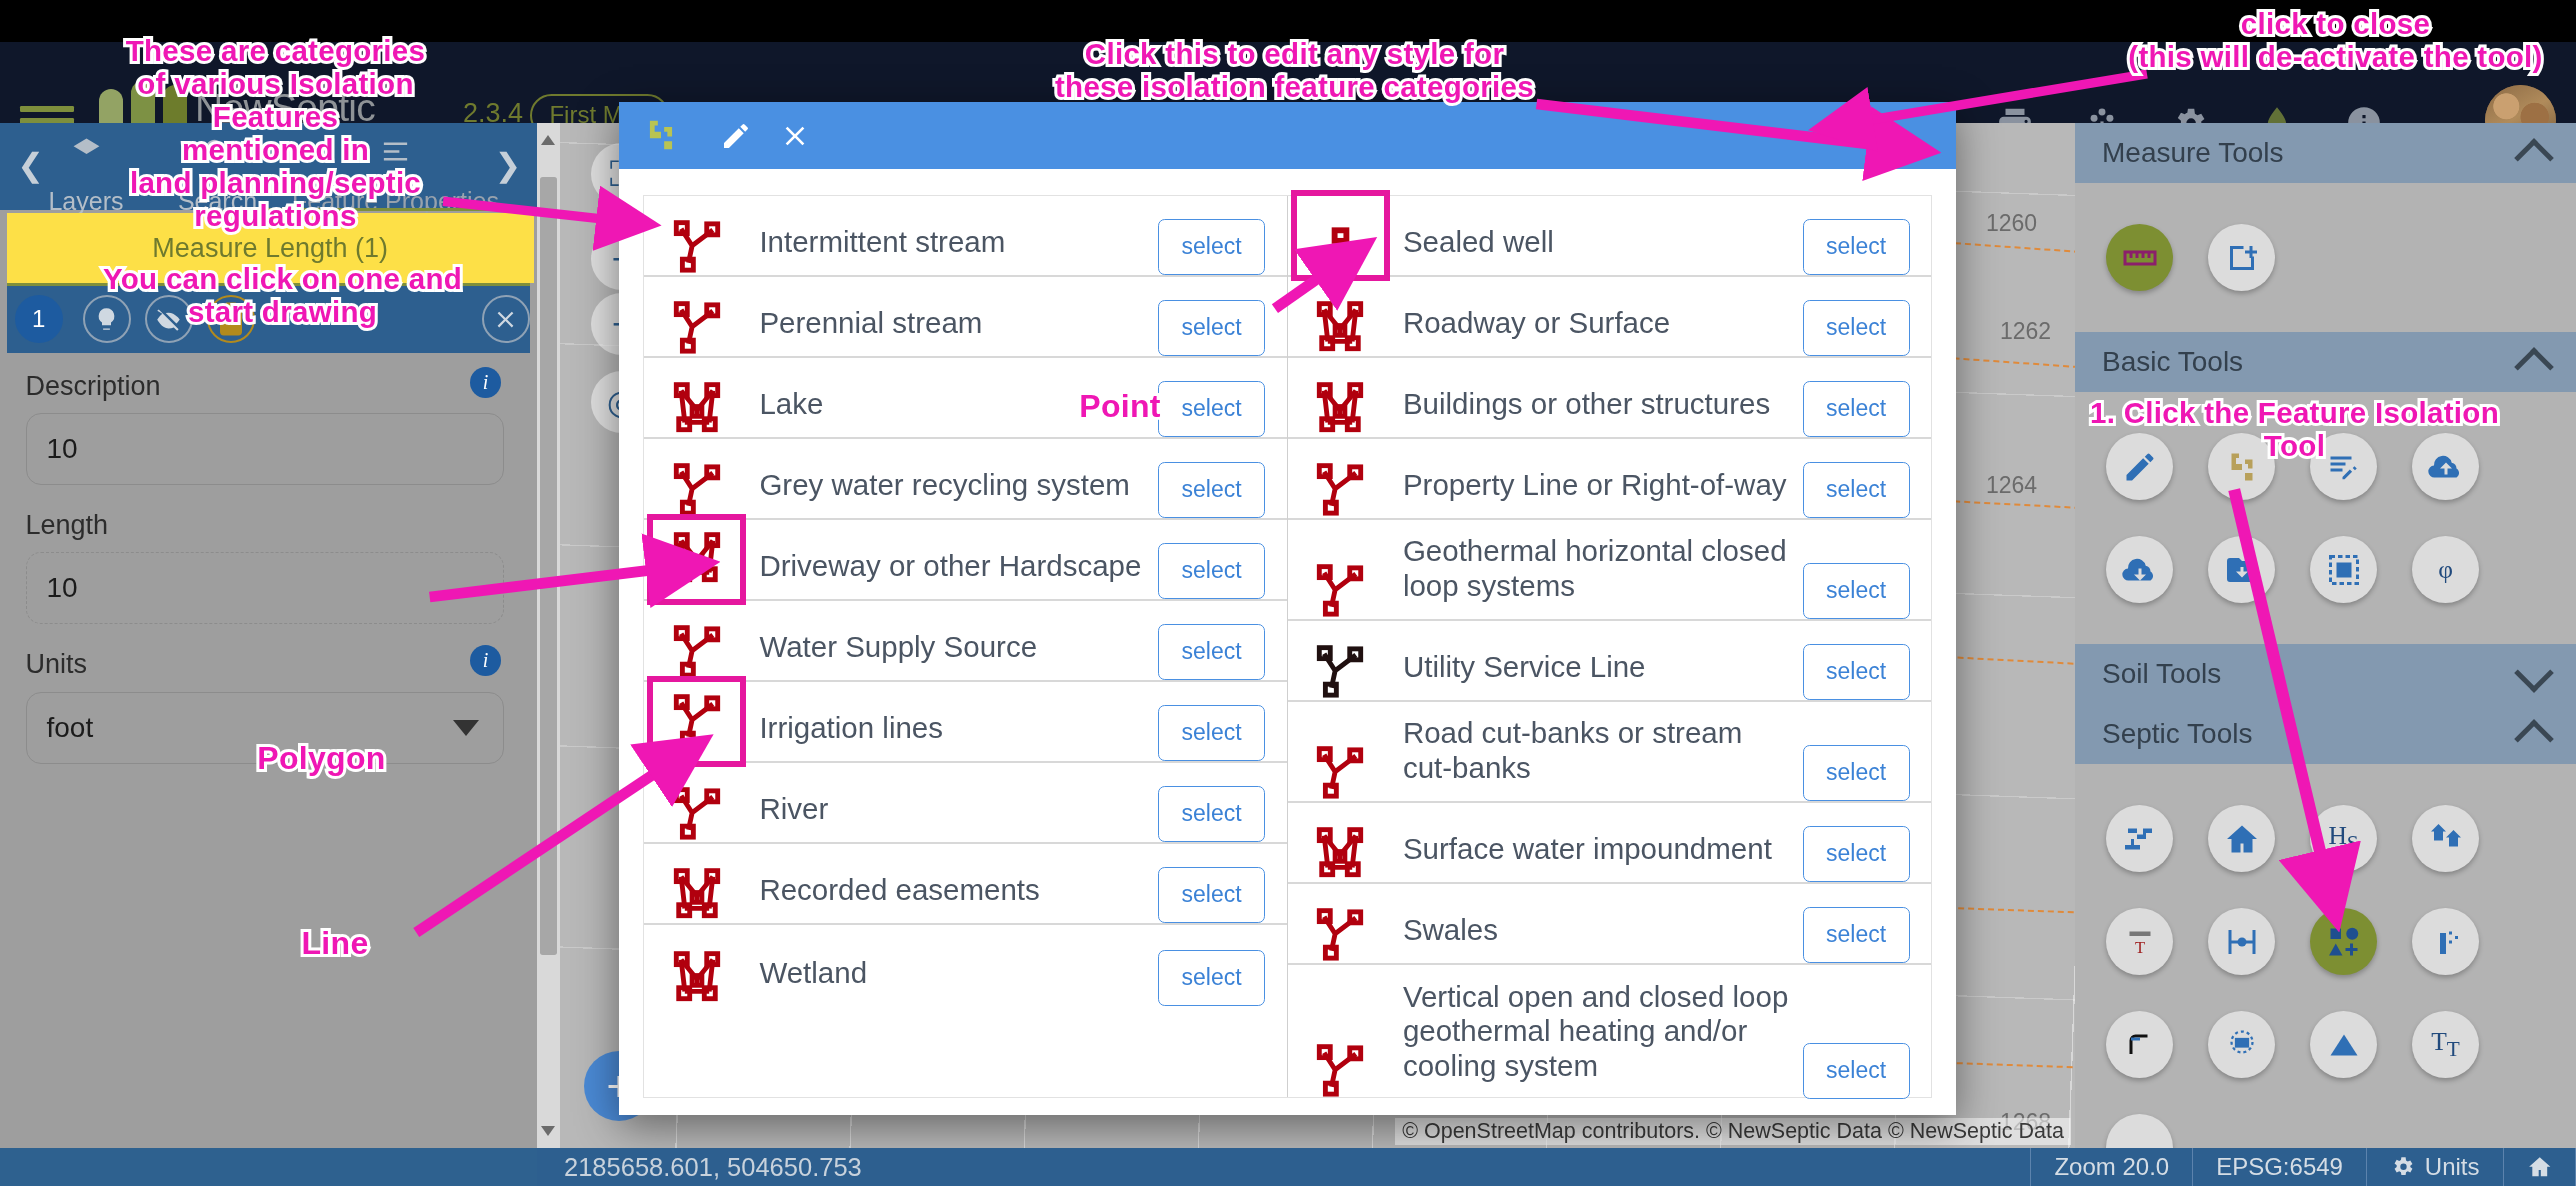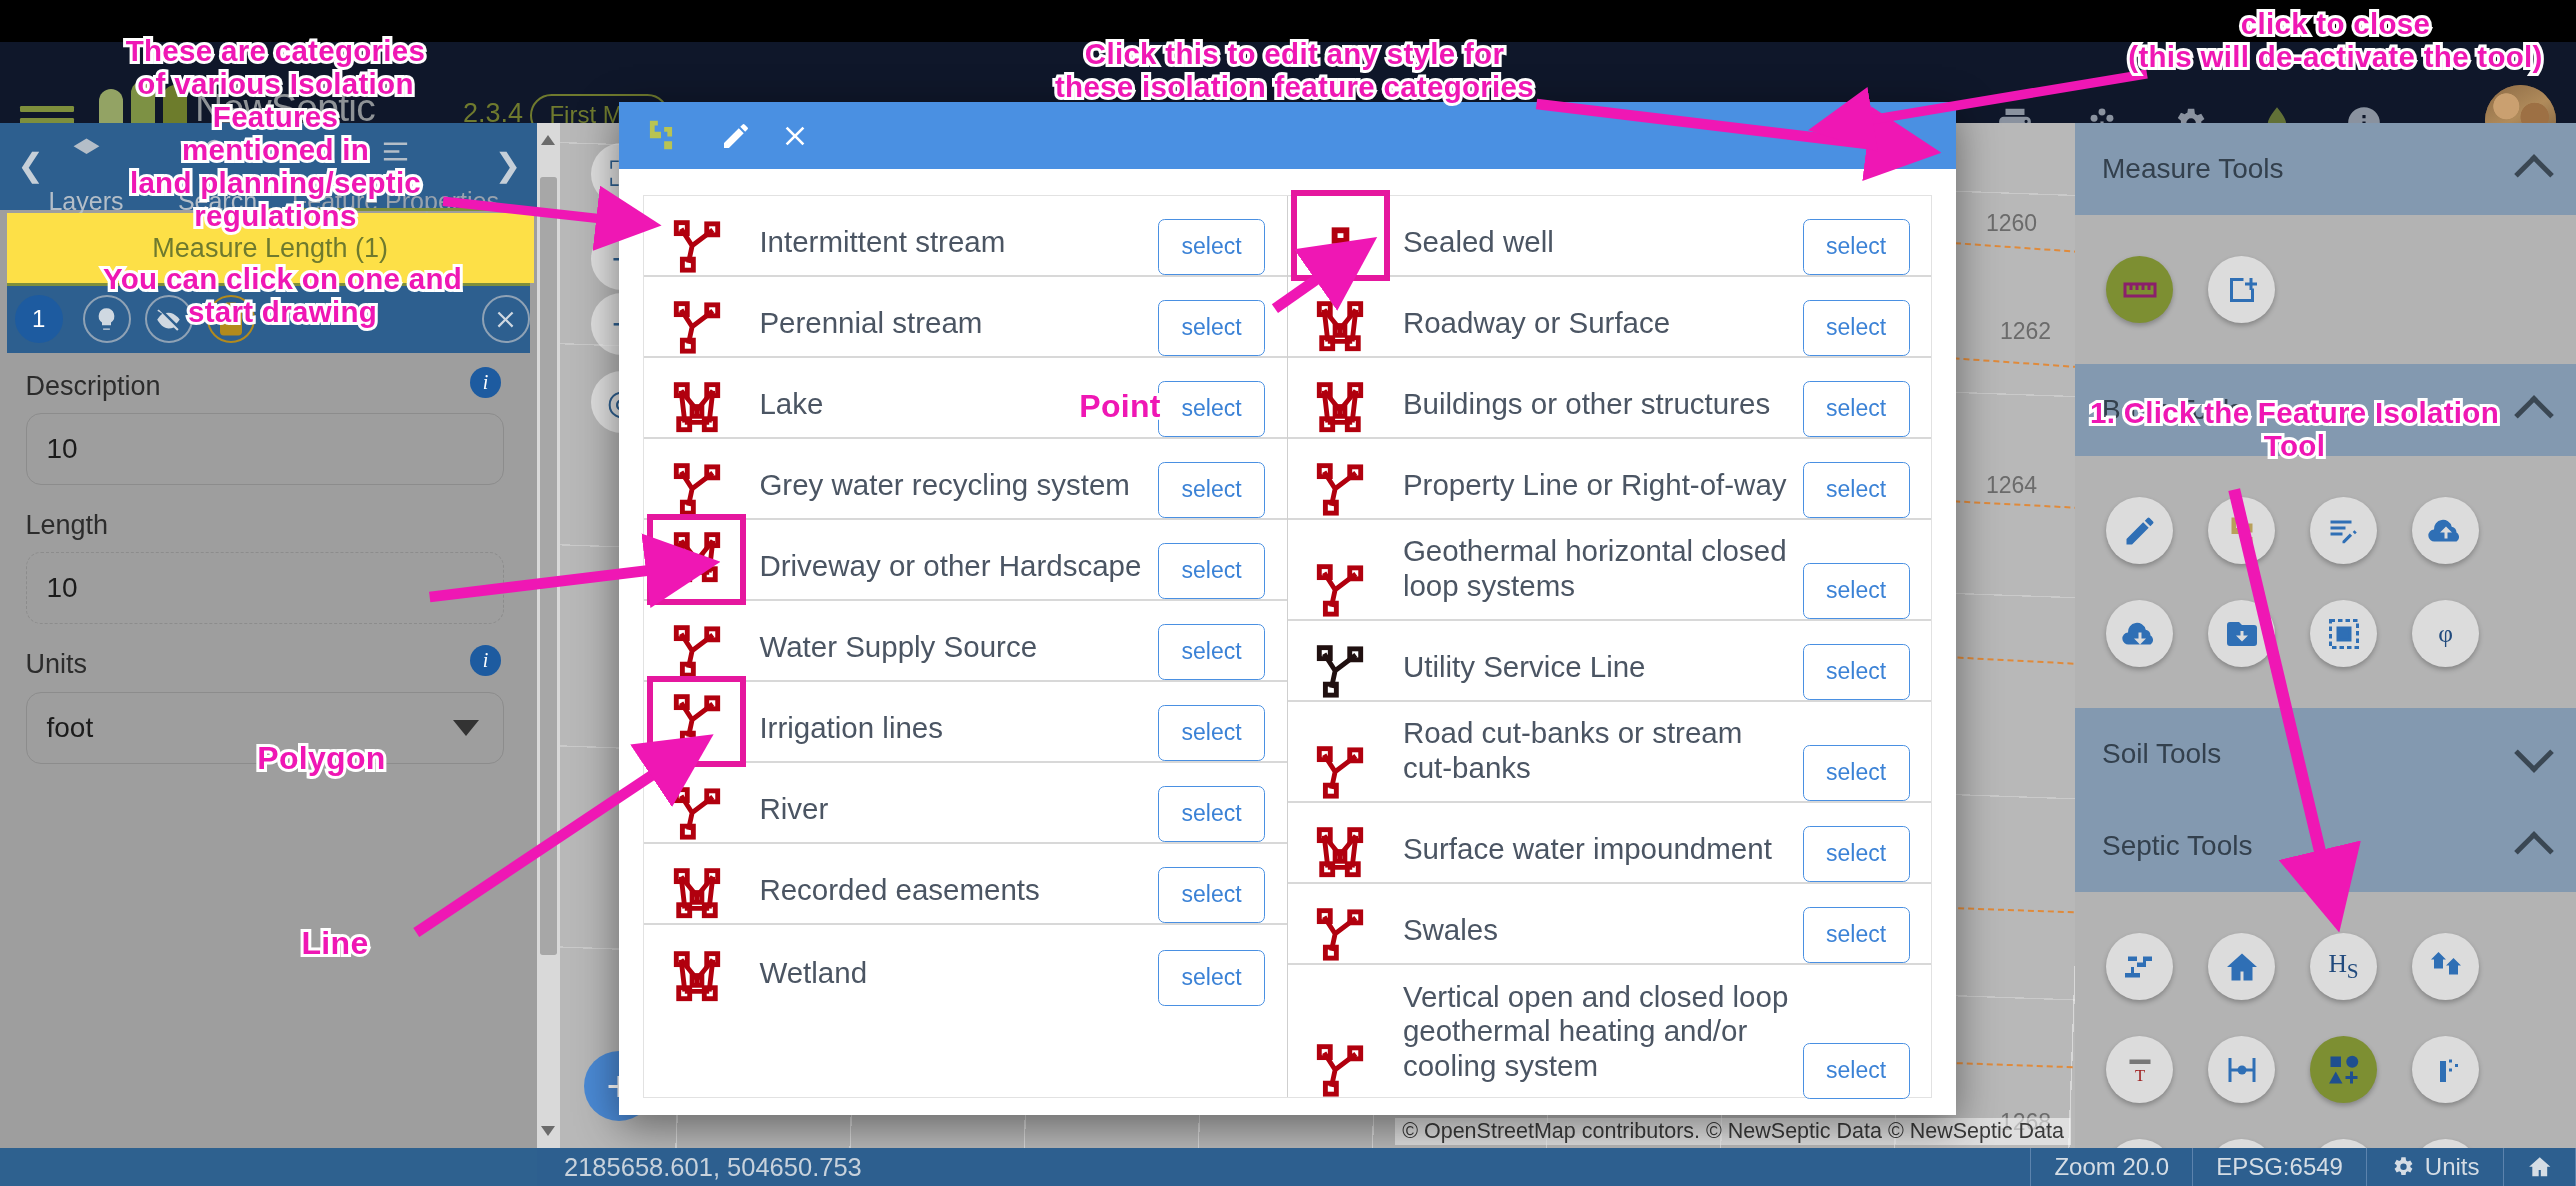--- a/index.html
+++ b/index.html
@@ -93,21 +93,21 @@
         background:#4a89d4; color:#fff; font-size:43px; display:flex; align-items:center;
         justify-content:center; cursor:pointer;}
   .vscroll{ position:absolute; left:0px; top:0; width:23px; height:1025px; background:#d9d9d9; }
   .vscroll .thumb{ position:absolute; left:2.7px; top:54px; width:17.4px; height:778px; background:#a7a7a7; border-radius:2.7px;}
   .vscroll .ar{ position:absolute; left:4px; width:0;height:0; border-left:7.4px solid transparent;
                 border-right:7.4px solid transparent;}
   .crosshair{ position:absolute; color:#1a7d1a; }
 
   
   .rightpanel{ position:absolute; left:2075px; top:123px; width:501px; height:1025px; background:#b3b3b3;}
-  .sec-head{ position:relative; width:501px; height:92px; background:#8399b0; display:flex;
+  .sec-head{ position:relative; width:501px; height:60px; background:#8399b0; display:flex;
              align-items:center; padding:0 27px; justify-content:space-between; cursor:pointer;}
   .sec-head span{ font-size:28px; color:#33404d; }
   .sec-head .chev{ width:29.5px;height:17.4px; position:relative; }
   .sec-head .chev:before{ content:""; position:absolute; left:0; top:0; width:23px; height:23px;
       border-left:5.4px solid #3a4753; border-top:5.4px solid #3a4753; transform:rotate(45deg); }
   .sec-head .chev.down:before{ transform:rotate(225deg); top:-6.7px;}
   .sec-body{ background:#b3b3b3; padding:23px 0 23px 0; }
   .toolgrid{ display:flex; flex-wrap:wrap; padding-left:31px; }
   .tool{ width:102px; height:103px; display:flex; align-items:center; justify-content:flex-start;}
   .tcircle{ width:67px;height:67px;border-radius:50%; background:#dcdcdc; display:flex;

